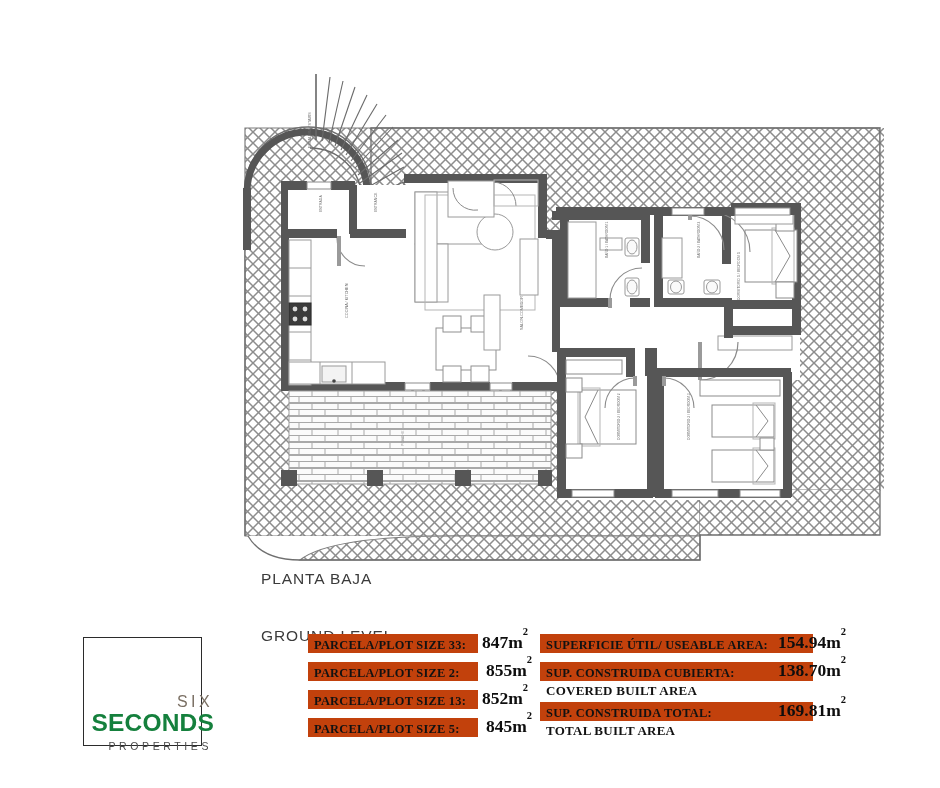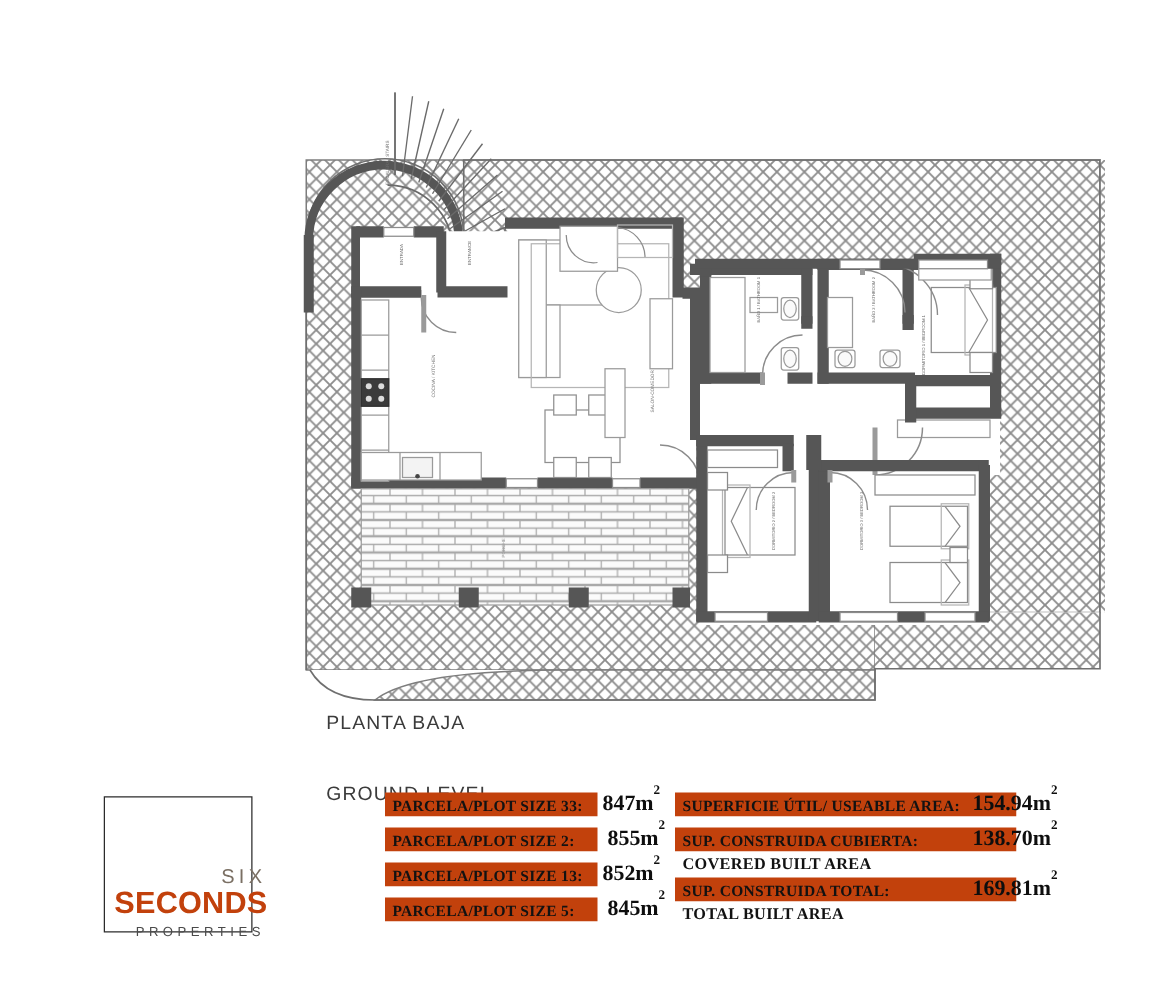--- a/index.html
+++ b/index.html
@@ -34,21 +34,21 @@
   #logo-text{
     position:absolute;left:-2px;top:16px;width:126px;height:100px;text-decoration:underline;
   }
   .logo-six{
     position:absolute;right:-6px;top:40px;
     font-size:16px;letter-spacing:3.4px;font-weight:400;color:#7a6f63;
     font-family:"Liberation Sans", sans-serif;
   }
   .logo-seconds{
     position:absolute;right:-7px;top:56px;
-    font-size:24.5px;letter-spacing:.2px;font-weight:700;color:#c2410c;
+    font-size:24.5px;letter-spacing:.2px;font-weight:700;color:#15803d;
     font-family:"Liberation Sans", sans-serif;
   }
   .logo-props{
     position:absolute;right:-5px;top:87px;
     font-size:10.5px;letter-spacing:3.6px;font-weight:400;color:#4a4a4a;
     font-family:"Liberation Sans", sans-serif;
   }
 
   
   .spec-table{position:absolute;}

